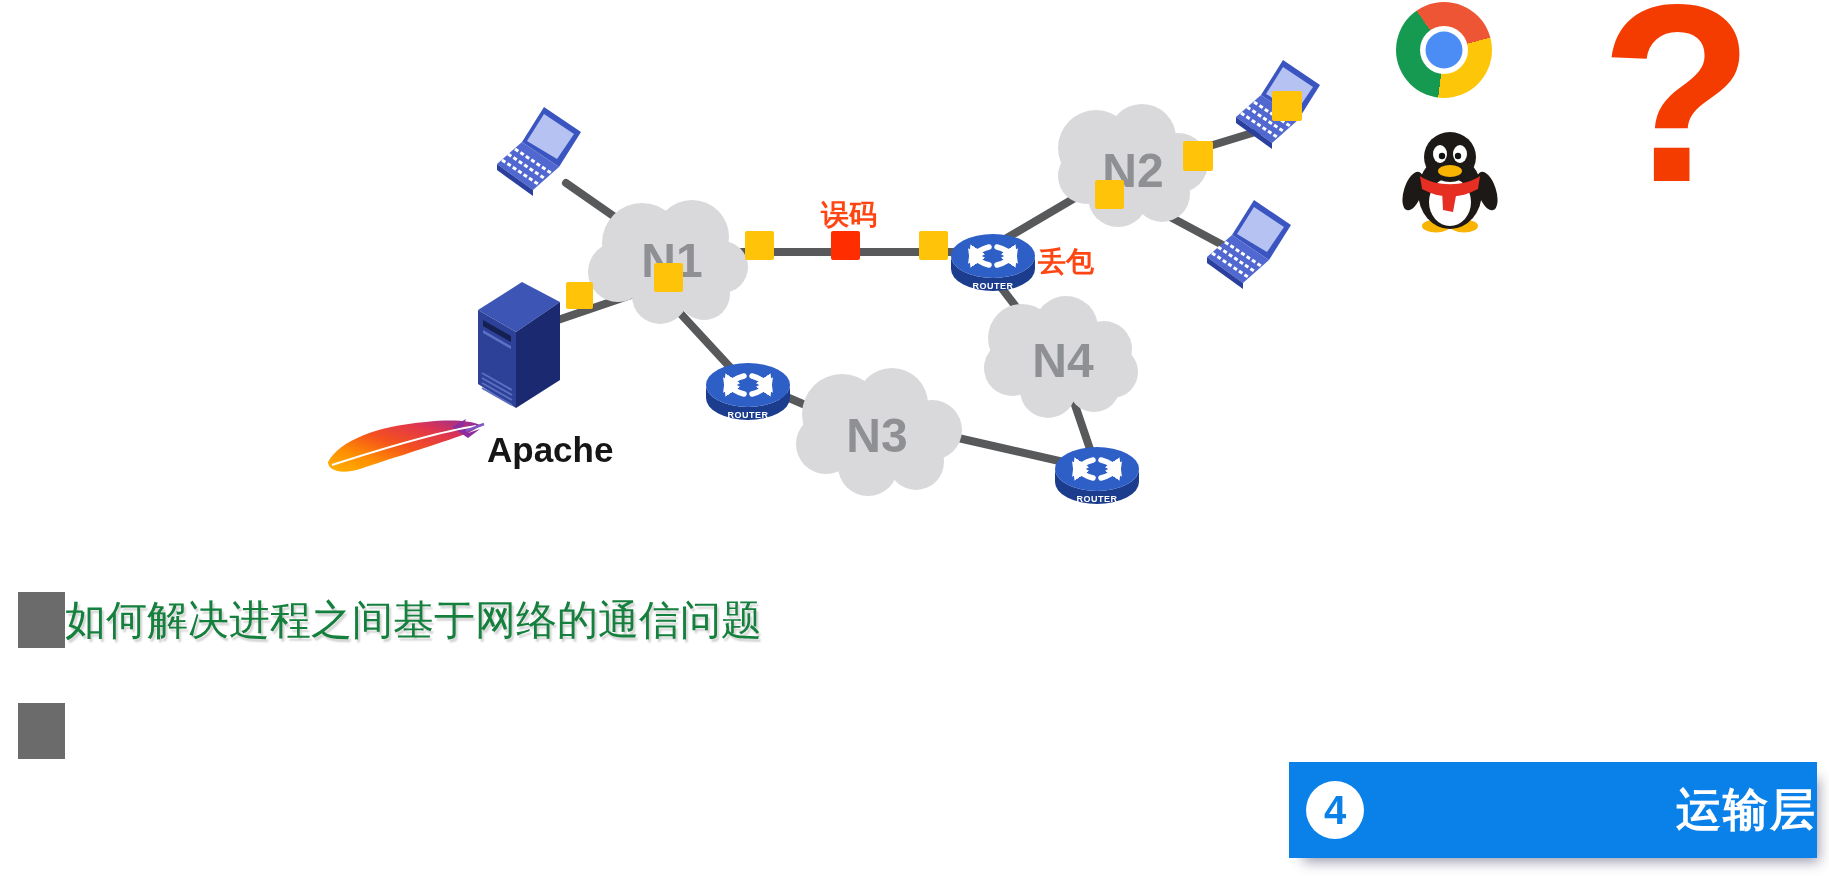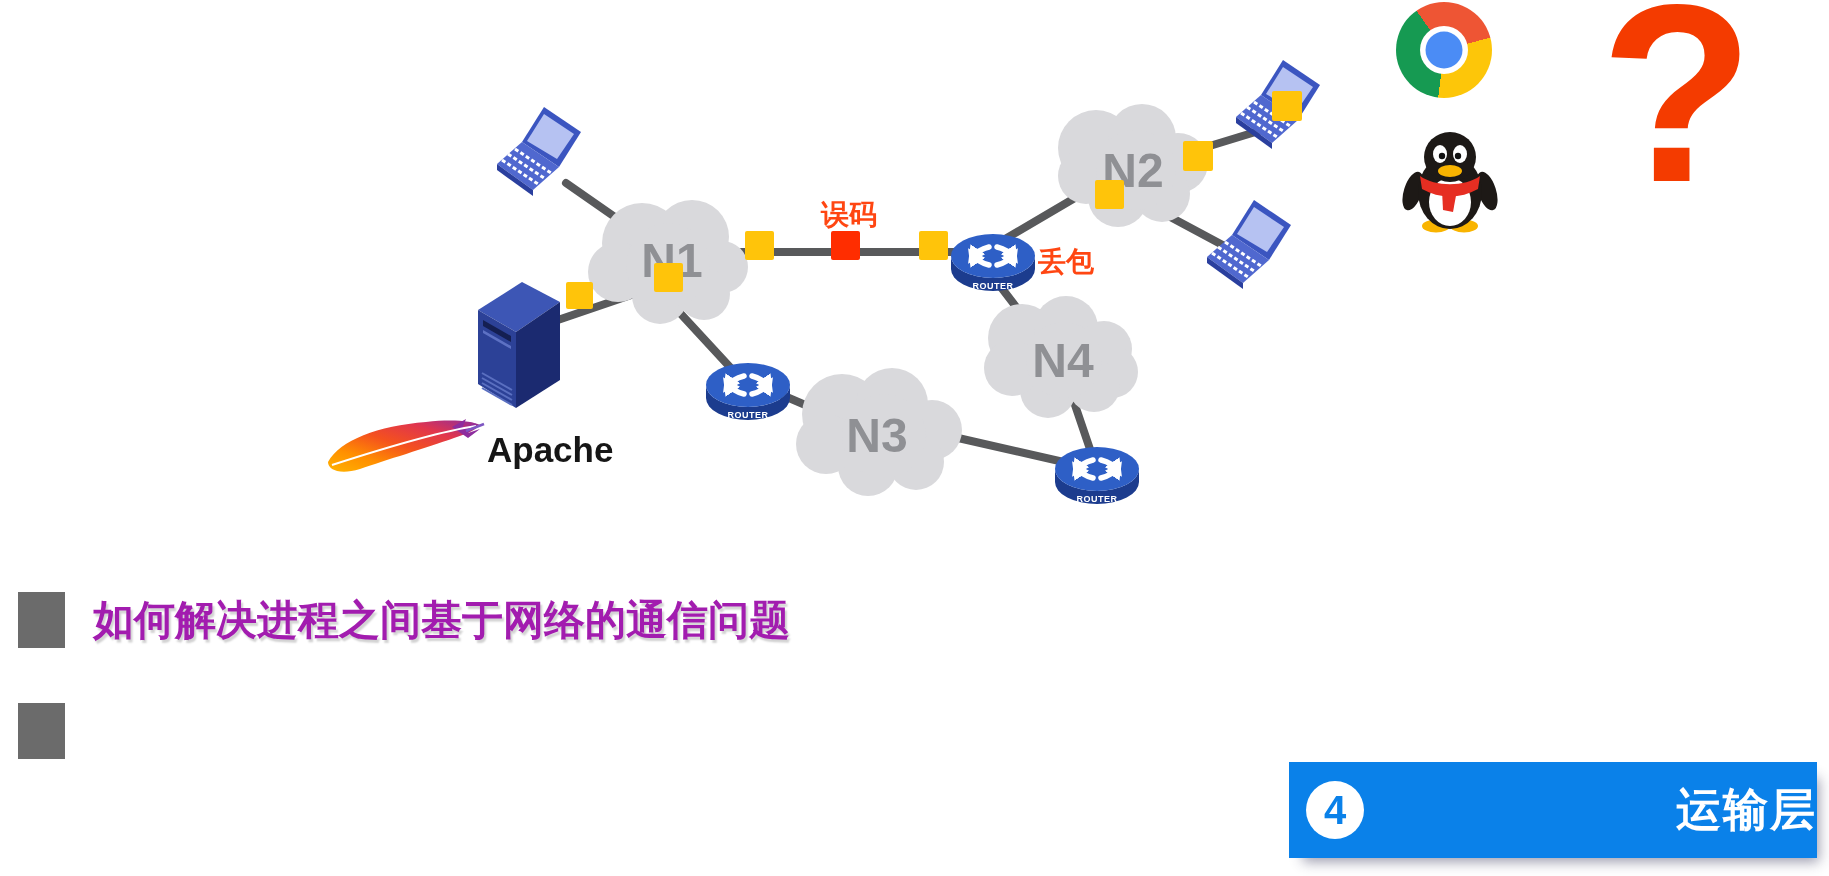--- a/index.html
+++ b/index.html
@@ -24,21 +24,21 @@
   .router-label { fill:#ffffff; font-size:9px; font-weight:bold; text-anchor:middle;
                   letter-spacing:.5px; font-family:"Liberation Sans", sans-serif; }
   .apache-text { fill:#161616; font-size:35px; font-weight:bold;
                  font-family:"Liberation Sans", sans-serif; }
 
   
   .bullet-row { position:absolute; left:18px; display:flex; align-items:center; }
   .row-1 { top:592px; height:56px; }
   .row-2 { top:702px; height:58px; }
   .bullet-square { width:47px; height:56px; background:#6b6b6b; flex:none; }
-  .bullet-text { margin-left:28px; font-size:41px; font-weight:bold; color:#a21caf;
+  .bullet-text { font-size:41px; font-weight:normal; color:#15803d;
                  white-space:nowrap; text-shadow:2px 3px 2px rgba(0,0,0,.18); }
 
   
   .chrome { position:absolute; left:1396px; top:2px; width:96px; height:96px; border-radius:50%;
             background: conic-gradient(from 75deg, #fdc609 0 112deg, #169a52 112deg 250deg, #ee5534 250deg 360deg); }
   .chrome-hub { position:absolute; left:50%; top:50%; transform:translate(-50%,-50%);
                 width:48px; height:48px; border-radius:50%; background:#fff; }
   .chrome-core { position:absolute; left:50%; top:50%; transform:translate(-50%,-50%);
                  width:37px; height:37px; border-radius:50%; background:#4b8cf5; }
 

